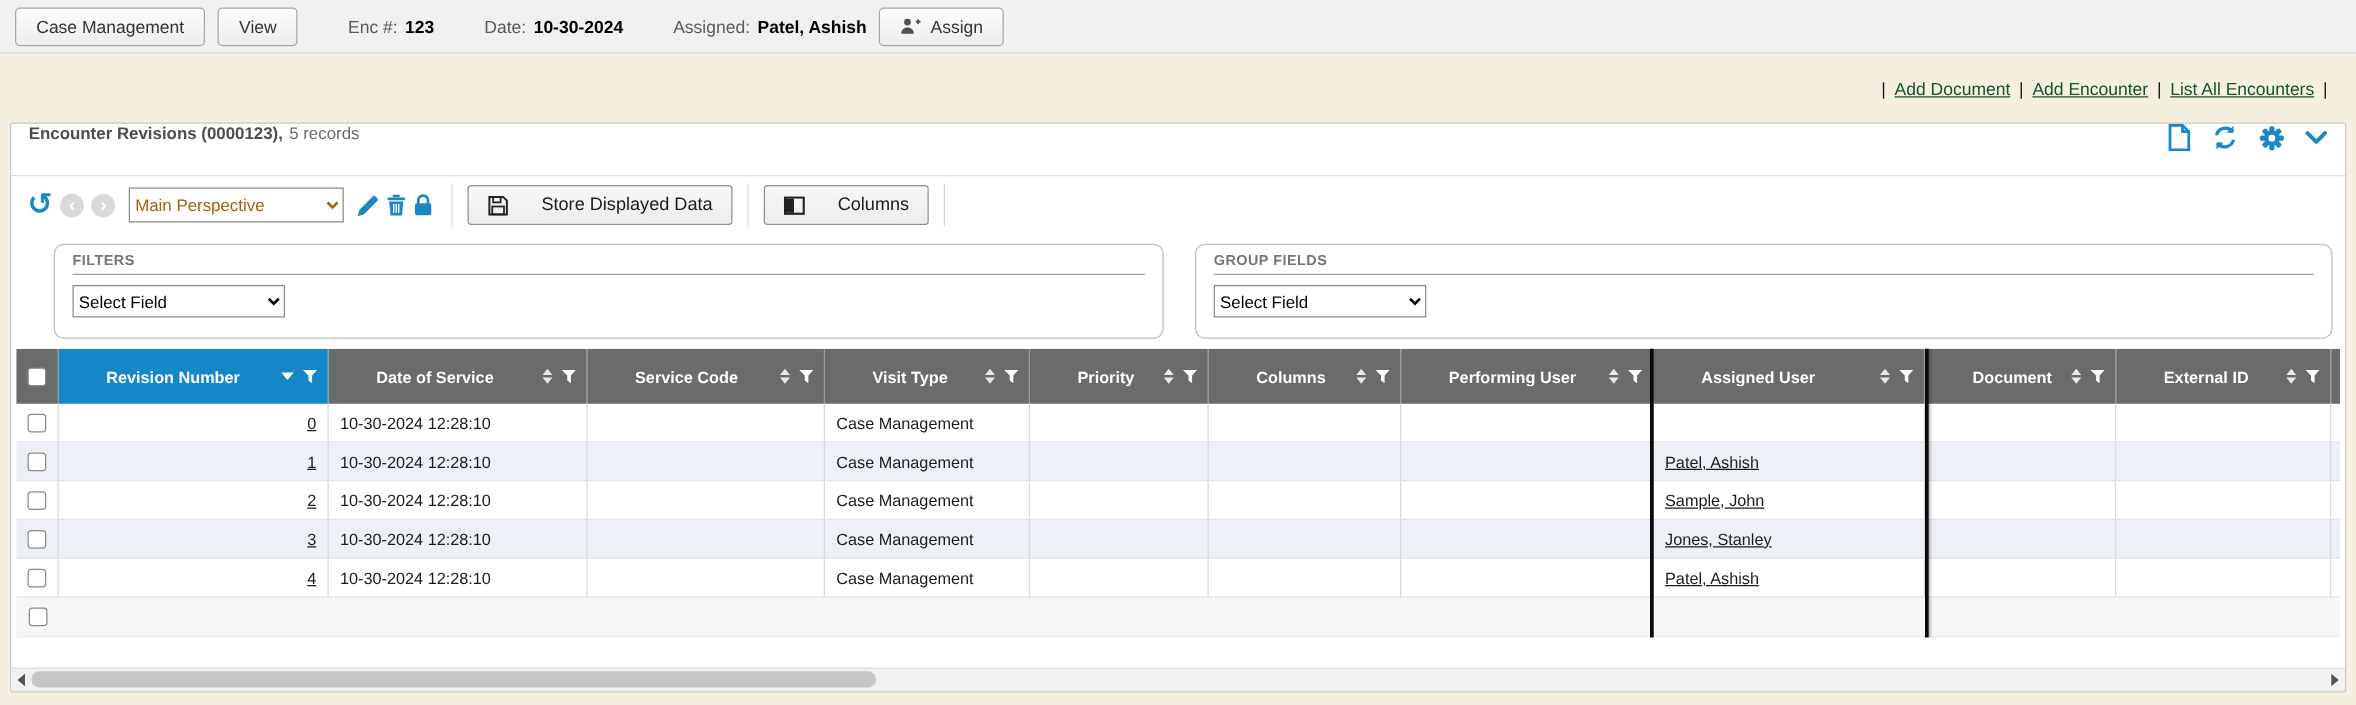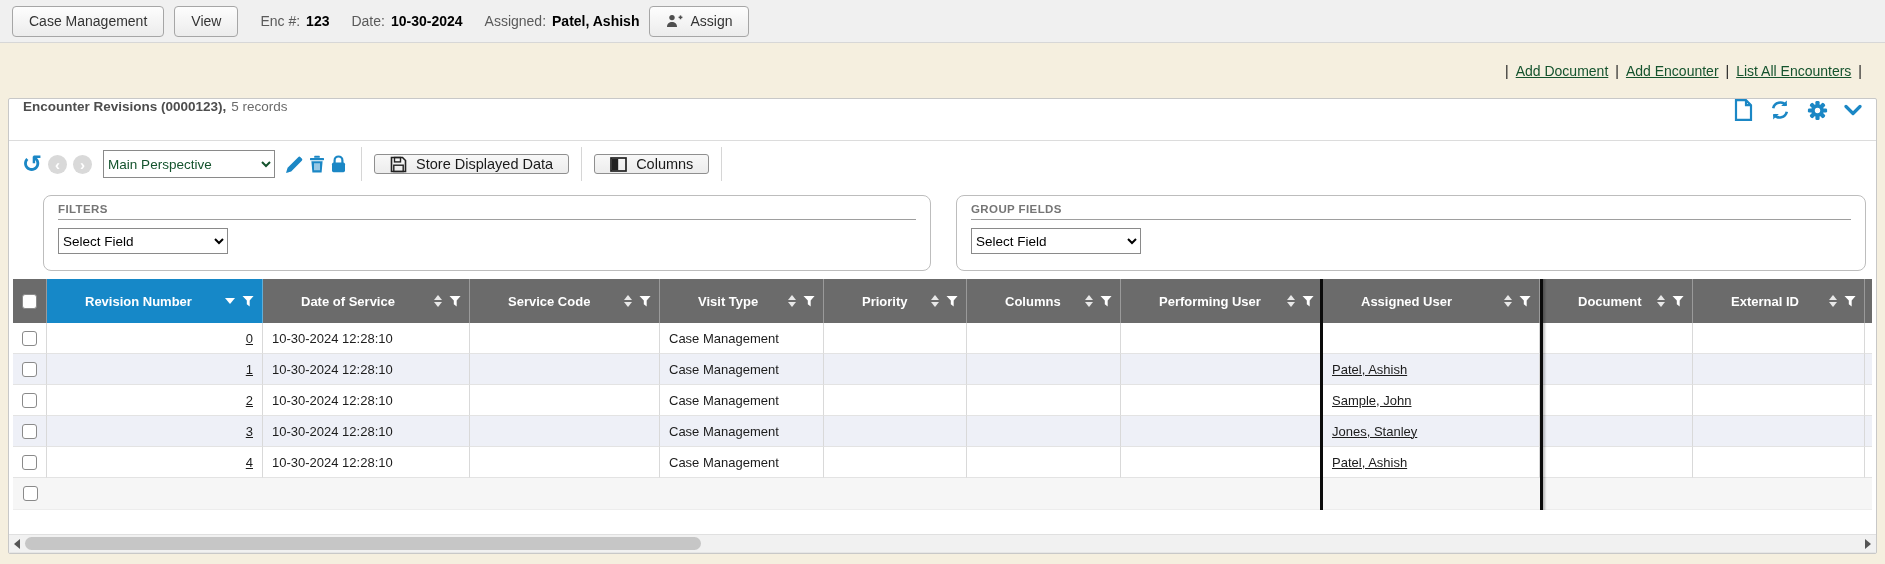--- a/index.html
+++ b/index.html
@@ -5,21 +5,21 @@
   html,body{margin:0;padding:0;background:#f5efdf;}
   *{box-sizing:border-box;font-family:"Liberation Sans","DejaVu Sans",sans-serif;}
   .screen{position:relative;width:1885px;height:564px;overflow:hidden;background:#f5efdf;}
 
   
   .topbar{height:43px;background:#f0f0f0;border-bottom:1px solid #d7d7d7;display:flex;align-items:center;padding:0 12px;gap:10px;}
   .tb-btn{height:31px;padding:0 16px;background:linear-gradient(#fdfdfd,#ececec);border:1px solid #a6a6a6;border-radius:4px;font-size:14px;color:#333;display:flex;align-items:center;gap:7px;cursor:pointer;white-space:nowrap;}
   .tb-kv{display:flex;align-items:center;gap:6px;font-size:14px;white-space:nowrap;}
   .tb-kv .k{color:#5a5a5a;}
   .tb-kv .v{color:#000;font-weight:700;}
-  .gap-lg{margin-left:12px;}
+  .gap-lg{margin-left:30px;}
   .assign-icon{display:inline-flex;}
 
   
   .links-row{height:55px;display:flex;align-items:center;justify-content:flex-end;padding-right:16px;font-size:14px;color:#1a1a1a;}
   .links-row a{color:#14532d;text-decoration:underline;cursor:pointer;}
   .links-row .pipe{margin:0 7px;text-decoration:none;}
 
   
   .panel{margin:0 8px;height:456px;background:#fff;border:1px solid #c8c8c8;border-radius:2px;overflow:hidden;}
 
@@ -27,23 +27,23 @@
   .title-bold{font-size:13.5px;font-weight:700;color:#4d4d4d;}
   .title-rest{font-size:13.5px;color:#6b6b6b;margin-left:5px;}
   .title-icons{margin-left:auto;display:flex;align-items:center;gap:16px;}
   .t-icon{display:inline-flex;cursor:pointer;}
 
   
   .toolbar{height:46px;display:flex;align-items:center;padding:0 10px;}
   .icon-btn{display:inline-flex;align-items:center;justify-content:center;cursor:pointer;background:none;border:none;padding:0;margin:0 3px;}
   .undo-glyph{font-size:24px;line-height:22px;font-weight:700;color:#1b87c5;}
   .circ{width:19px;height:19px;border-radius:50%;background:#d9d9d9;color:#fff;font-size:15px;font-weight:700;display:flex;align-items:center;justify-content:center;line-height:1;}
-  .persp-select{width:172px;height:28px;font-size:13.5px;border:1px solid #8a8a8a;background:#fff;color:#14532d;margin:0 8px;}
+  .persp-select{width:172px;height:28px;font-size:13.5px;border:1px solid #8a8a8a;background:#fff;color:#a16207;margin:0 8px;}
   .vsep{width:1px;height:34px;background:#d6d6d6;margin:0 12px;}
-  .tbtn{height:20px;display:flex;align-items:center;gap:9px;padding:0 15px;background:linear-gradient(#f8f8f8,#ececec);border:1px solid #8f8f8f;border-radius:3px;font-size:14.5px;color:#1a1a1a;cursor:pointer;white-space:nowrap;}
+  .tbtn{height:32px;display:flex;align-items:center;gap:26px;padding:0 15px;background:linear-gradient(#f8f8f8,#ececec);border:1px solid #8f8f8f;border-radius:3px;font-size:14.5px;color:#1a1a1a;cursor:pointer;white-space:nowrap;}
   .tbtn.disabled{background:#f7f7f7;border-color:#e3e3e3;color:#c8c8c8;cursor:default;}
 
   
   .filters-row{display:flex;gap:25px;margin:8px 10px 0 34px;height:76px;}
   .fieldset{border:1px solid #bdbdbd;border-radius:8px;padding:7px 14px 9px;background:#fff;}
   .fs-filters{width:888px;}
   .fs-group{flex:1;}
   .fs-label{font-size:11.5px;font-weight:700;color:#757575;letter-spacing:.4px;border-bottom:1px solid #9e9e9e;padding-bottom:4px;margin-bottom:8px;}
   .fs-select{width:170px;height:26px;font-size:13.5px;border:1px solid #8a8a8a;background:#fff;color:#000;}
 

